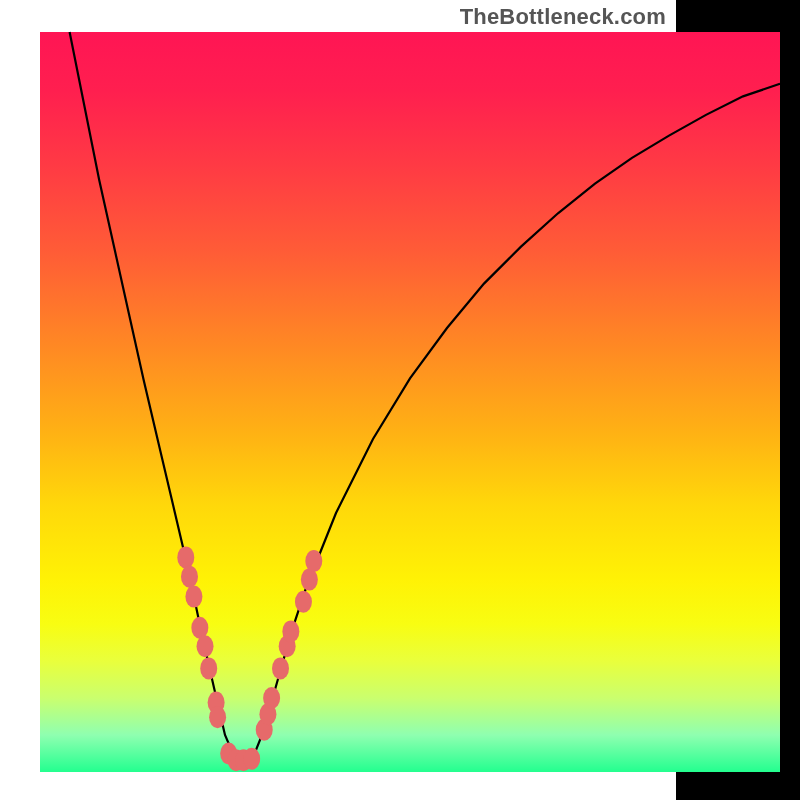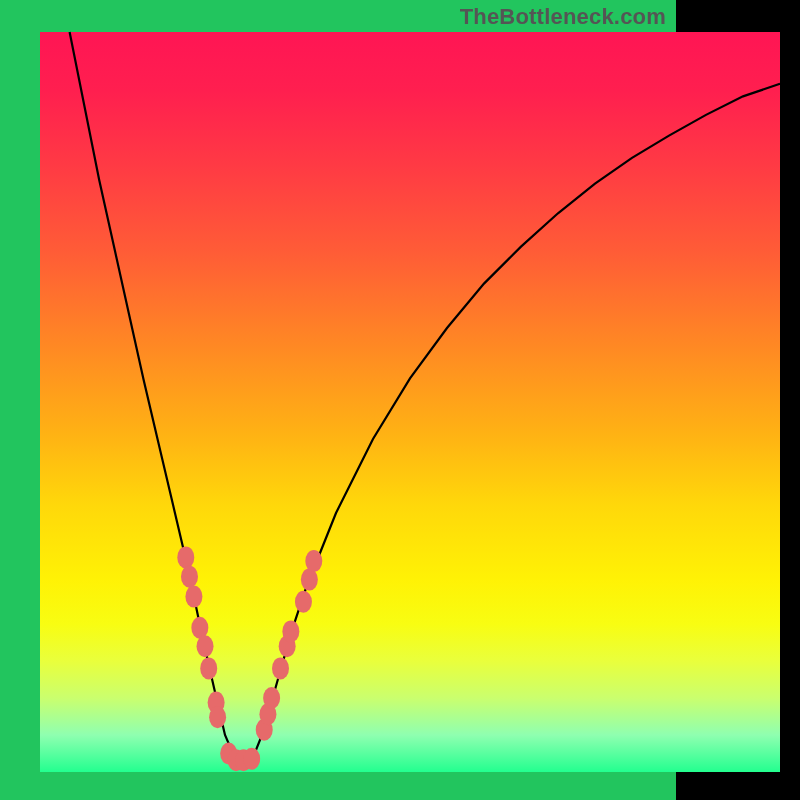--- a/index.html
+++ b/index.html
@@ -8,21 +8,21 @@
     width: 800px;
     height: 800px;
     background: #000;
     font-family: Arial, Helvetica, sans-serif;
     overflow: hidden;
   }
   .outer {
     position: relative;
     width: 676px;
     height: 800px;
-    background: #22c55e;
+    background: #ffffff;
   }
   .attribution {
     position: absolute;
     top: 4px;
     right: 10px;
     font-size: 22px;
     font-weight: 600;
     color: #555;
     letter-spacing: 0.2px;
     z-index: 5;

